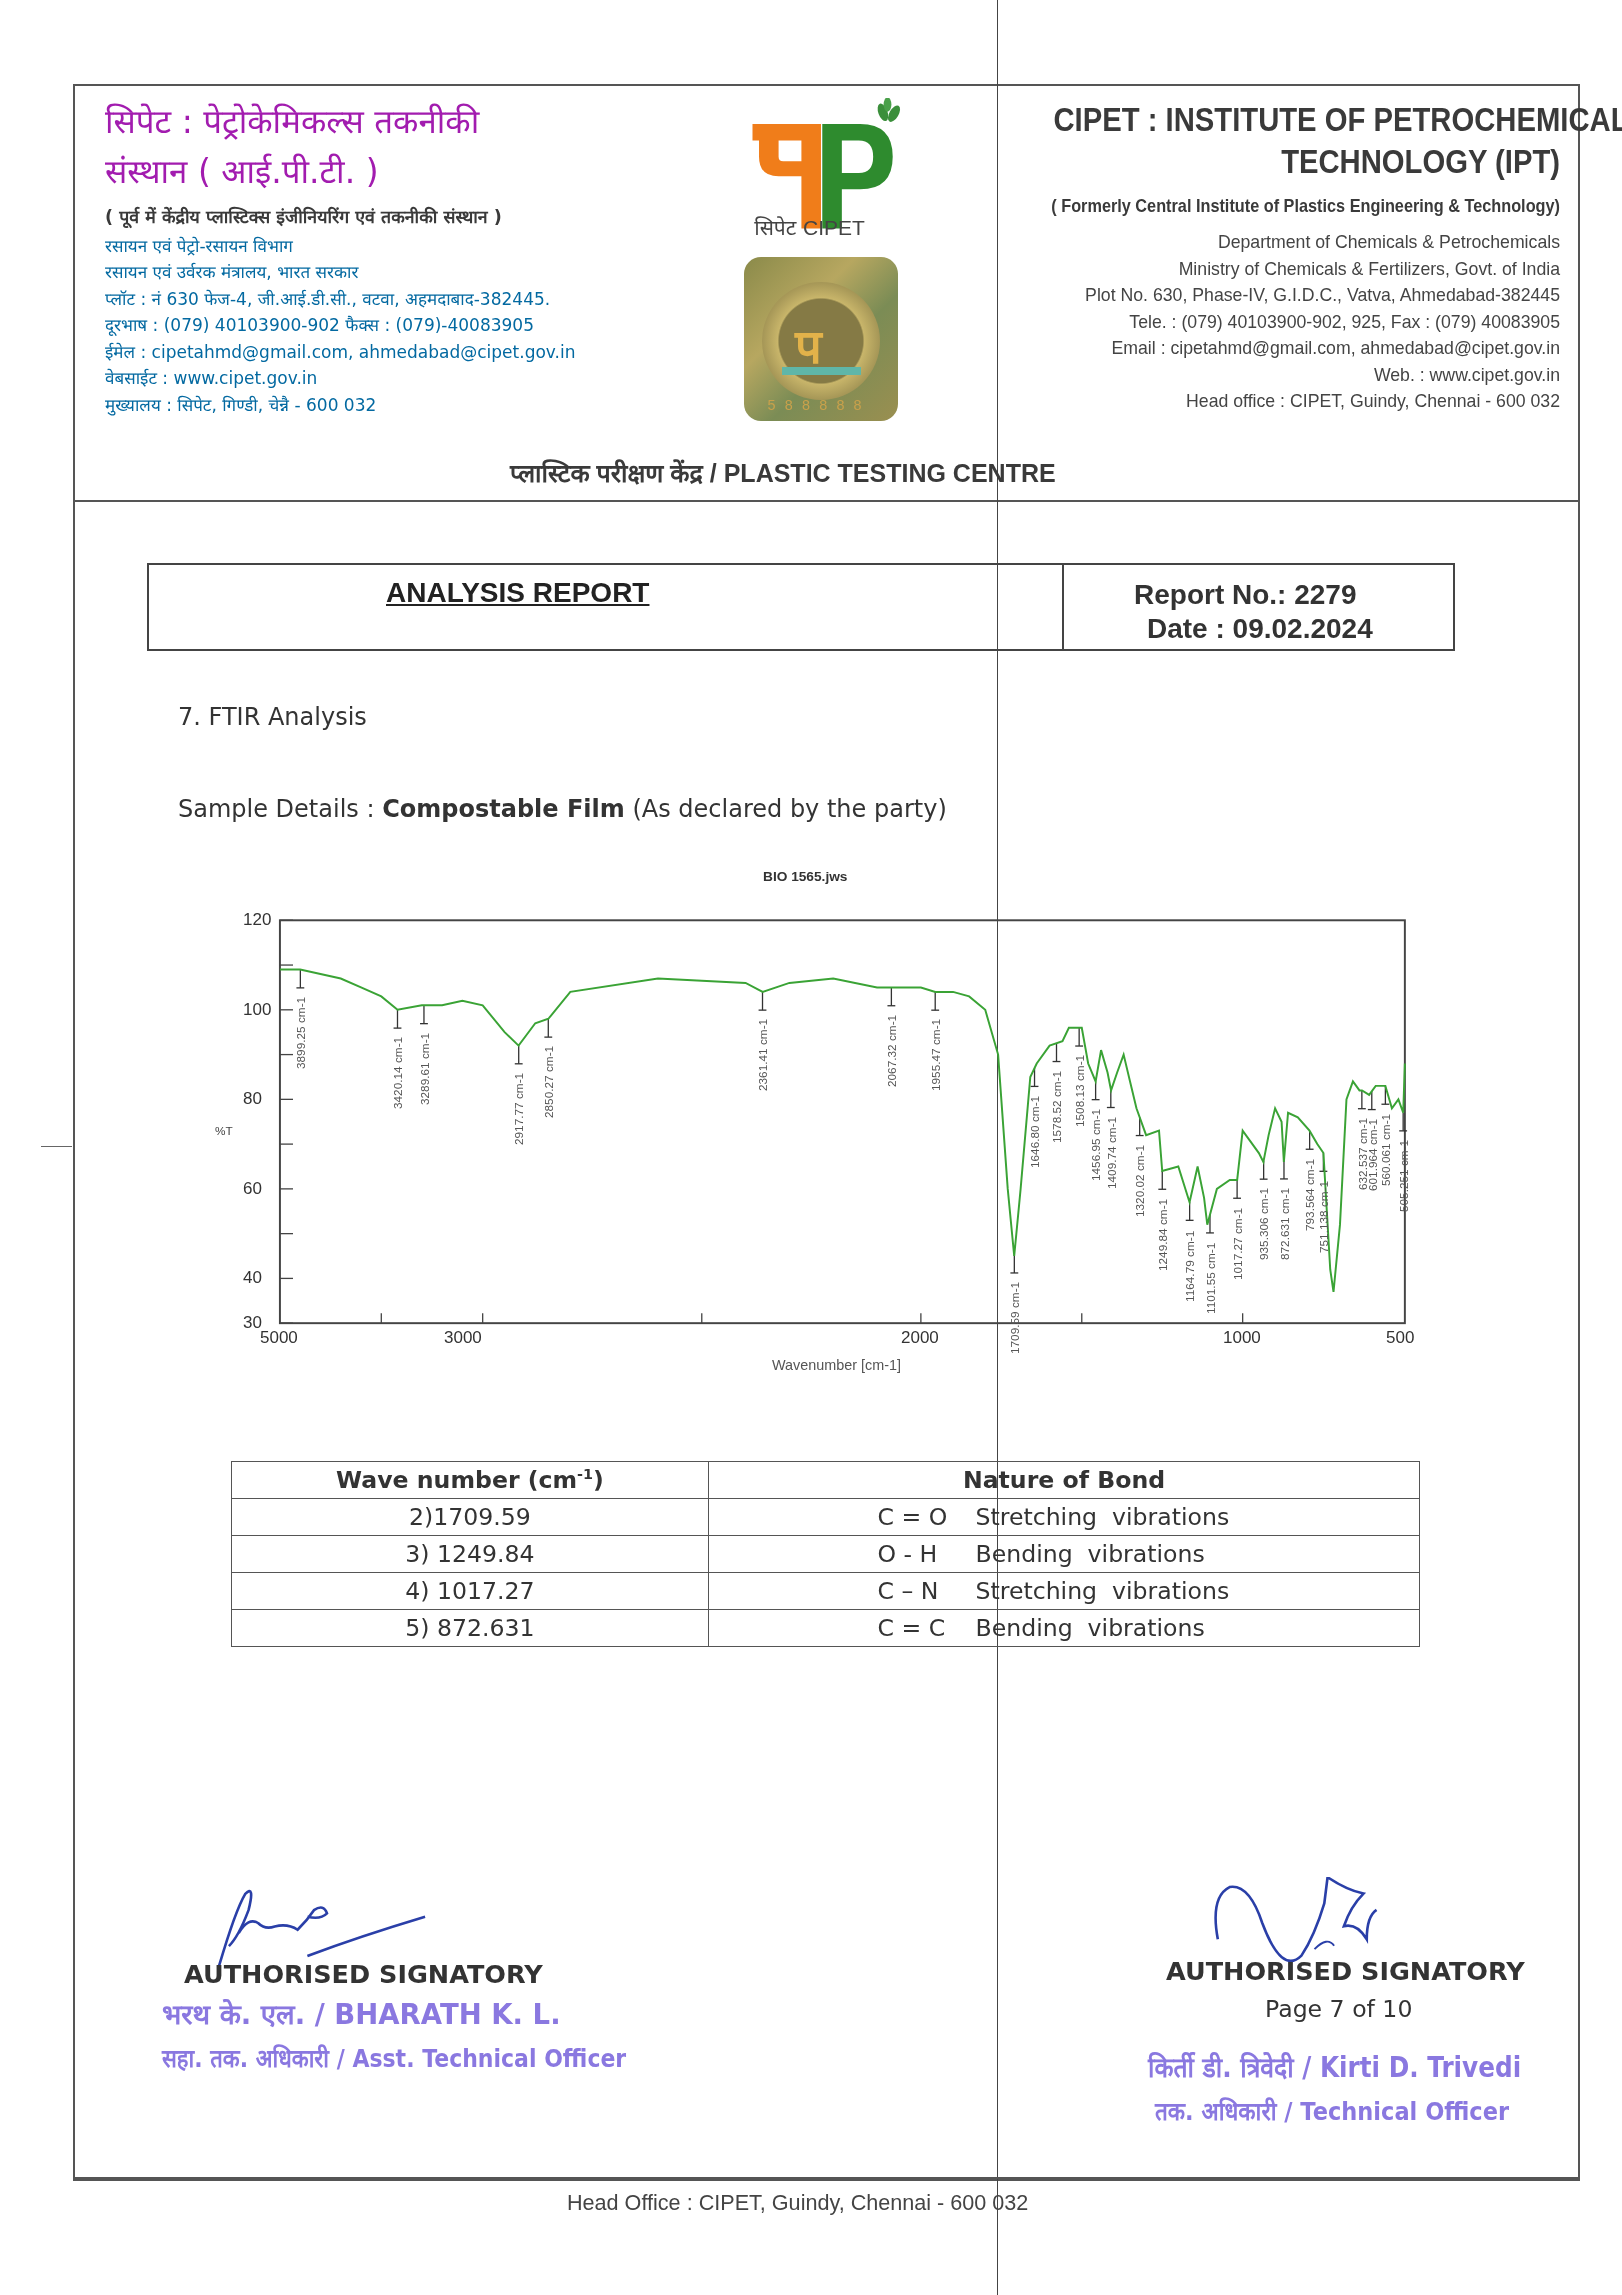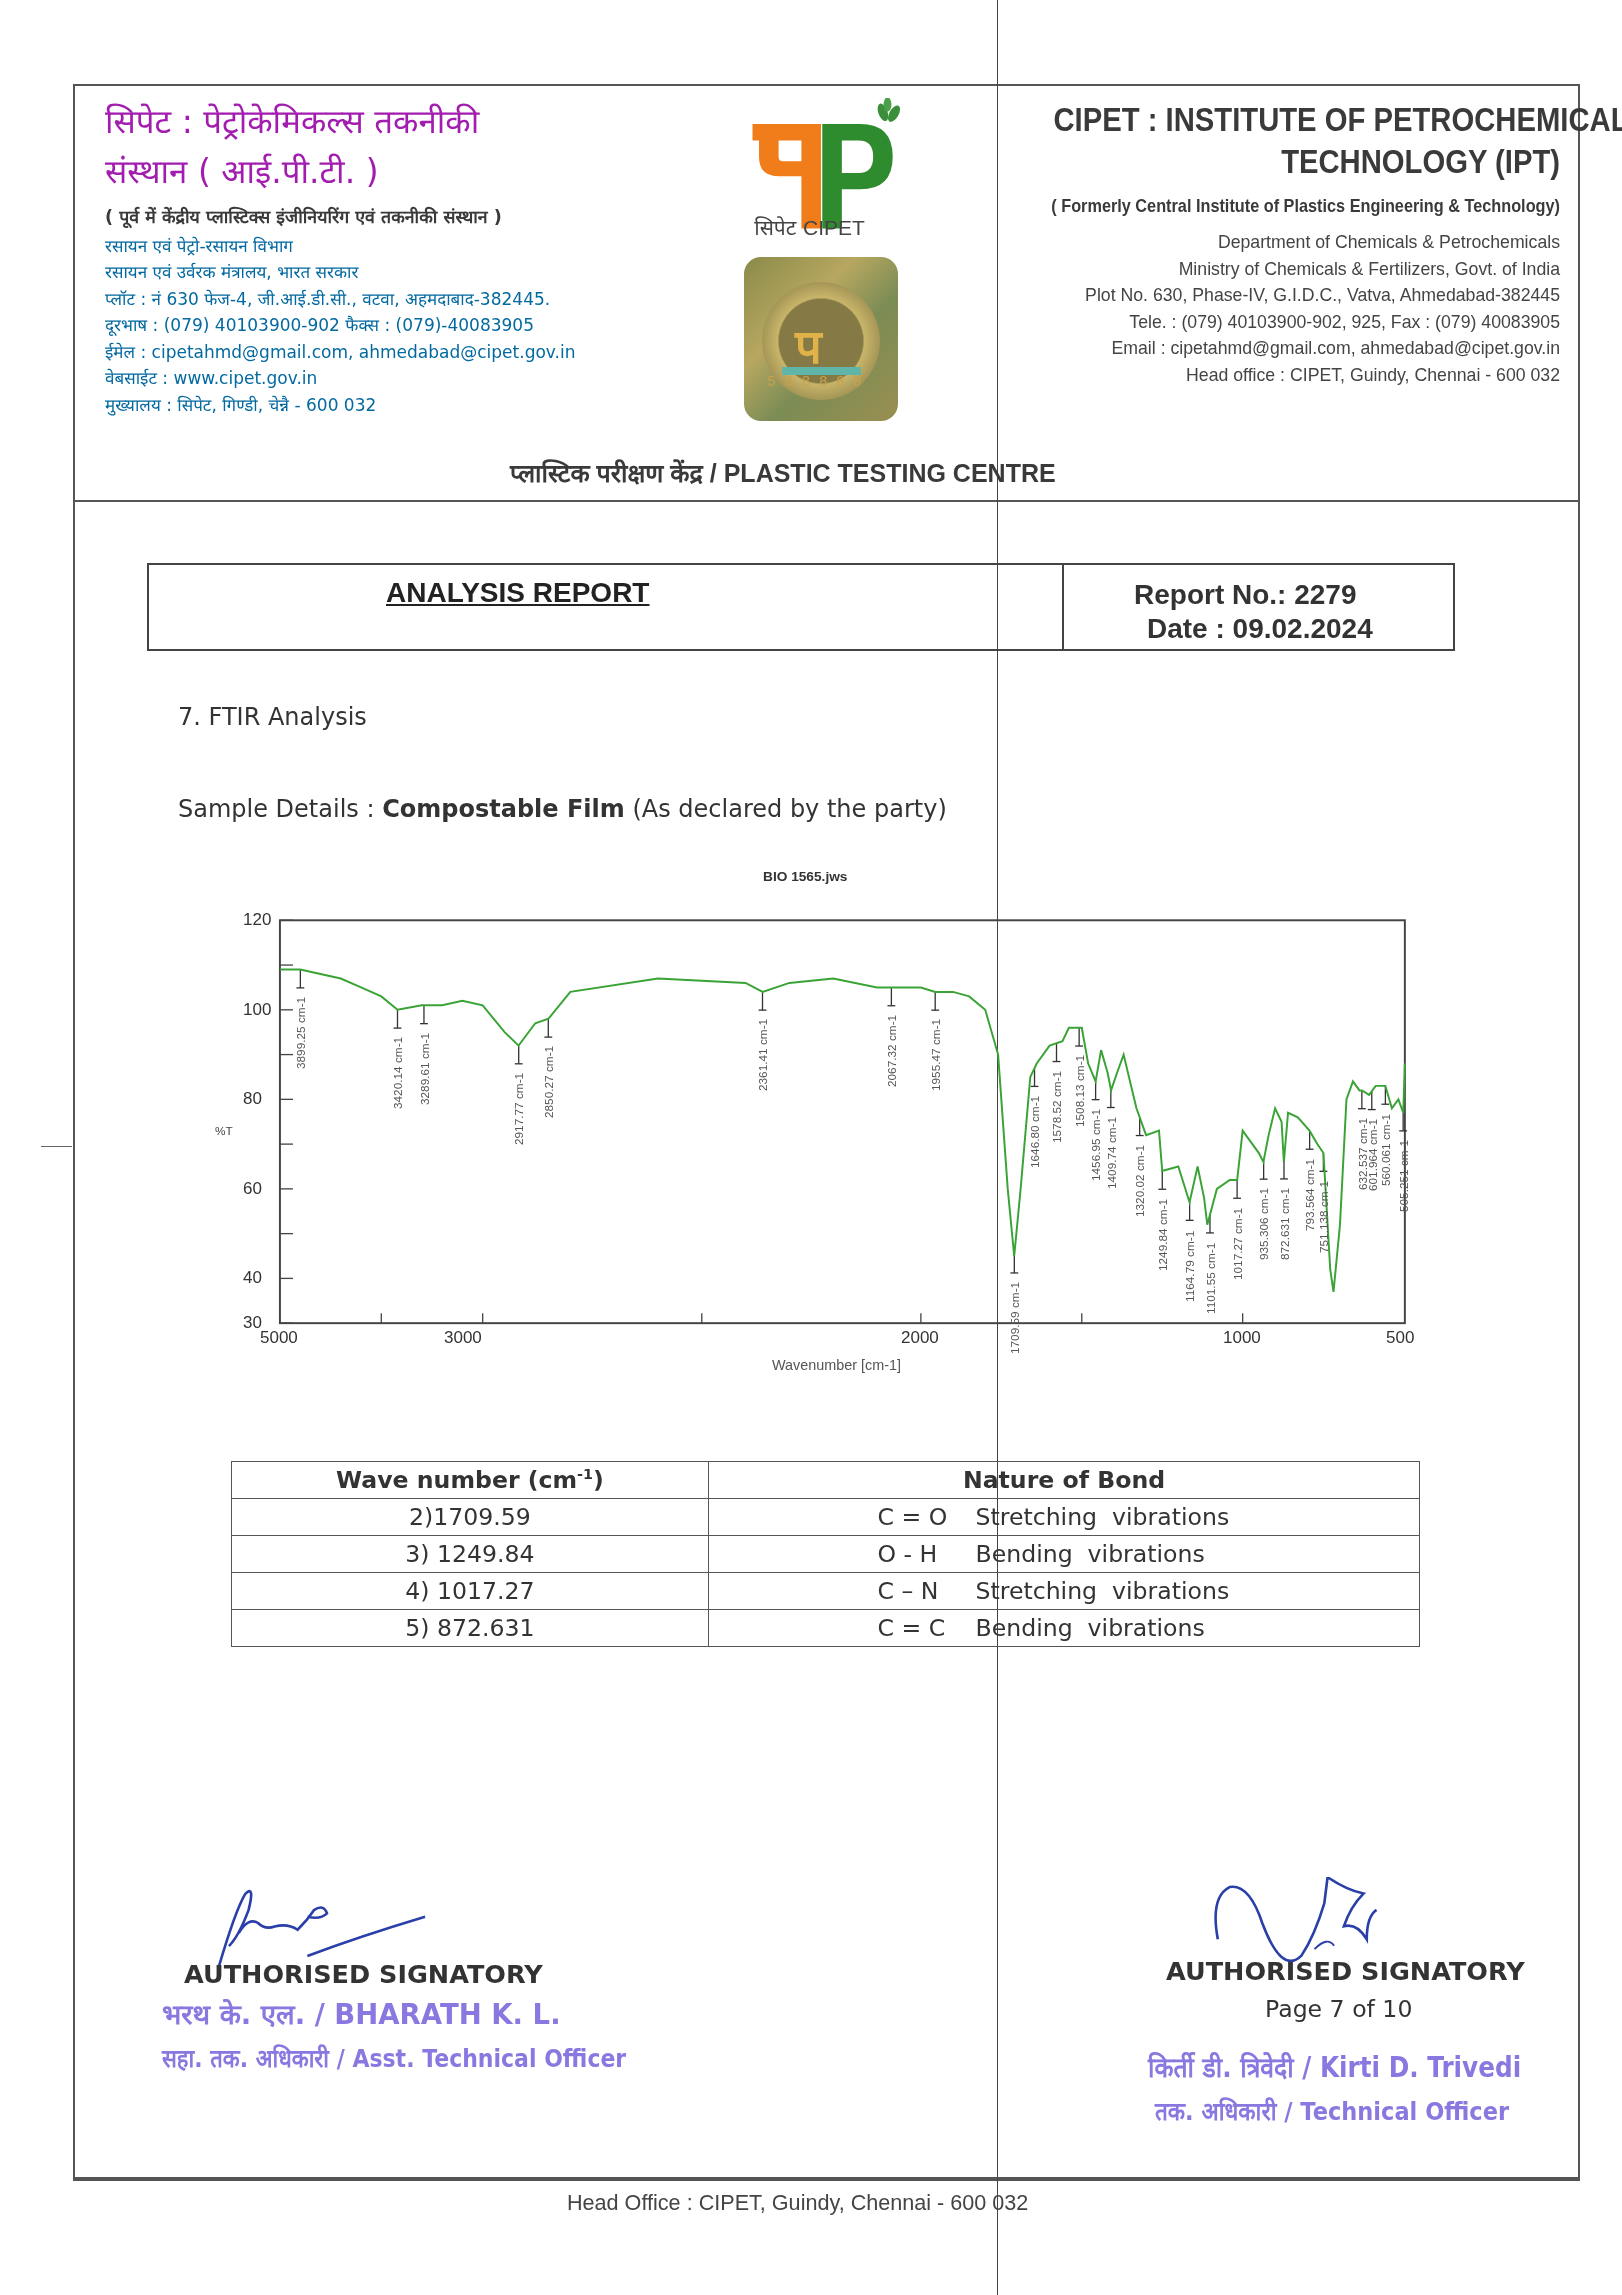--- a/index.html
+++ b/index.html
@@ -75,33 +75,34 @@
   <div class="abs" style="left:5.2px; top:115px; font-size:21px; color:#444; white-space:nowrap; font-family:'DejaVu Sans',sans-serif;">
     <span>सिपेट</span>
     <span style="font-family:'Liberation Sans',sans-serif;">CIPET</span>
   </div>
 </div>
 
 <div class="abs" style="left:744px; top:257px; width:154px; height:164px; border-radius:17px; background:linear-gradient(135deg,#8a8a4a,#b7a760 35%,#7b8c55 60%,#9a8f50); overflow:hidden;">
   <div class="abs" style="left:18.3px; top:25px; width:118px; height:118px; border-radius:50%; background:radial-gradient(circle,#857a45 50%,#c8b56a 52%,#a69757 70%,#8d8350 100%);"></div>
   <div class="abs" style="left:51px; top:56px; font-size:47px; font-weight:bold; color:#e2b24a; font-family:'DejaVu Sans',sans-serif;">प</div>
   <div class="abs" style="left:38px; top:110px; width:79px; height:7.9px; background:#5fb6a8;"></div>
-  <div class="abs" style="left:23.6px; top:116px; font-size:14.4px; color:#c9a14b; letter-spacing:2.6px;">5 8 8 8 8 8</div>
+  <div class="abs" style="left:23.6px; top:140px; font-size:14.4px; color:#c9a14b; letter-spacing:2.6px;">5 8 8 8 8 8</div>
 </div>
 
 <div class="abs" style="right:62px; top:98px; width:589px;">
   <div class="en-title">CIPET : INSTITUTE OF PETROCHEMICALS</div>
   <div class="en-title">TECHNOLOGY (IPT)</div>
   <div class="en-sub" style="margin-top:14.4px;">( Formerly Central Institute of Plastics Engineering &amp; Technology)</div>
   <div style="margin-top:11.8px;">
     <div class="en-line">Department of Chemicals &amp; Petrochemicals</div>
     <div class="en-line">Ministry of Chemicals &amp; Fertilizers, Govt. of India</div>
     <div class="en-line">Plot No. 630, Phase-IV, G.I.D.C., Vatva, Ahmedabad-382445</div>
     <div class="en-line">Tele. : (079) 40103900-902, 925, Fax : (079) 40083905</div>
     <div class="en-line">Email : cipetahmd@gmail.com, ahmedabad@cipet.gov.in</div>
+    <div class="en-line">Web. : www.cipet.gov.in</div>
     <div class="en-line">Head office : CIPET, Guindy, Chennai - 600 032</div>
   </div>
 </div>
 
 <div class="abs centre-title" style="left:510px; top:455px;">प्लास्टिक परीक्षण केंद्र / PLASTIC TESTING CENTRE</div>
 
 <div class="report-box">
   <div class="report-divider"></div>
   <div class="abs report-title" style="left:237px; top:11.8px;">ANALYSIS REPORT</div>
   <div class="abs report-meta" style="left:985px; top:11.8px;">Report No.: 2279</div>

